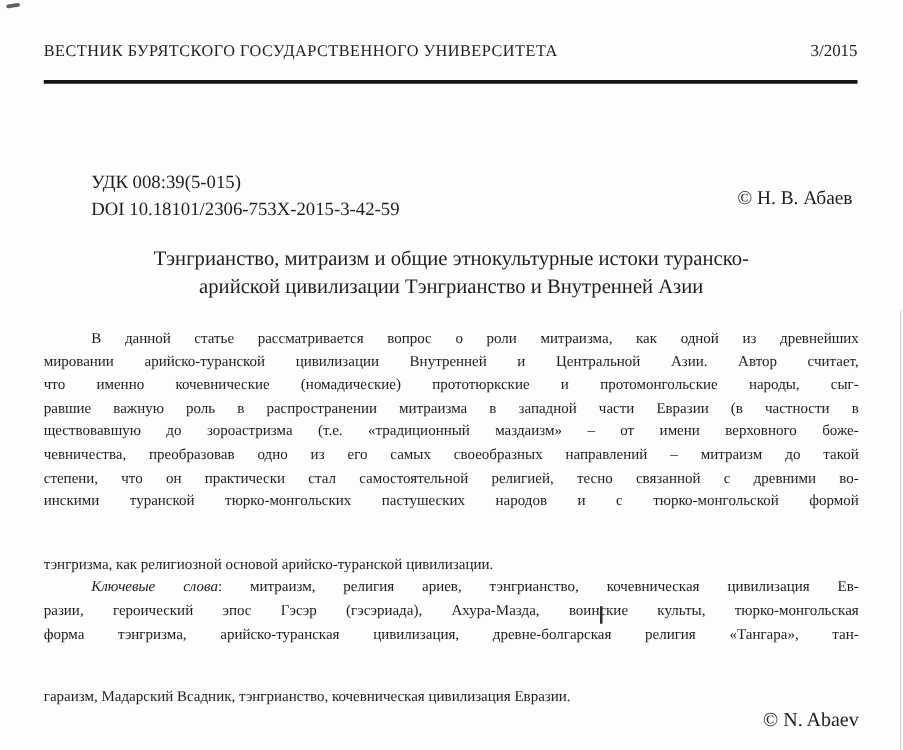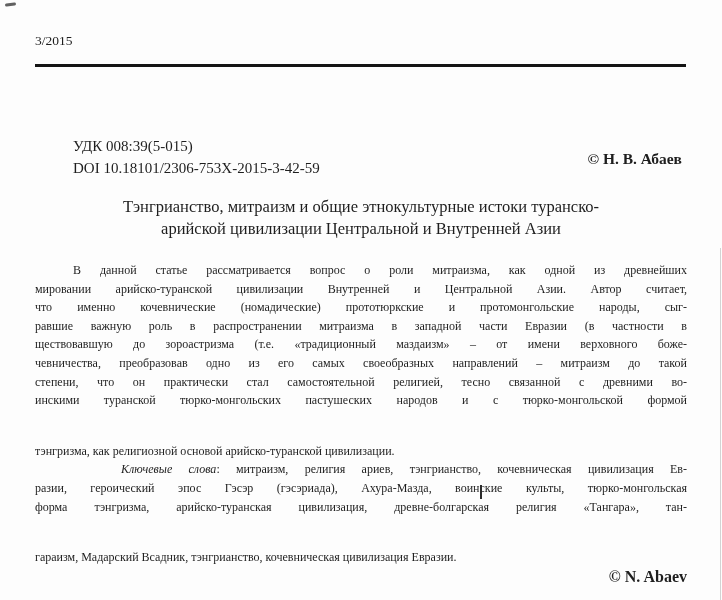--- a/index.html
+++ b/index.html
@@ -26,84 +26,85 @@
     background: #141414;
   }
 
   .meta {
     position: absolute; top: 89px; left: 73px;
     font-size: 15px; line-height: 21.5px; margin-top: 47px;
   }
 
   .author-ru {
     position: absolute; top: 150px; right: 40px;
-    font-weight: bold; font-size: 15.5px;
+    font-weight: normal; font-size: 15.5px;
   }
 
   .title {
     position: absolute; top: 196px; left: 35px; width: 652px;
     text-align: center; font-weight: normal;
     font-size: 16.5px; line-height: 22px;
   }
 
   .bodytext {
     position: absolute; top: 261px; left: 35px; width: 652px;
     font-size: 12px; line-height: 18.6px;
   }
   .jl {
     text-align: justify;
     text-align-last: justify;
     white-space: nowrap; 
   }
   .jl.last { text-align-last: left; margin-top: 32px; }
   .jl.indent { text-indent: 38px; }
-  .ital { font-style: italic; margin-left: 48px; }
+  .ital { font-style: italic; }
 
   .text-cursor {
     position: absolute; left: 445px; top: 224px;
     width: 1.5px; height: 14px; background: #2b2b2b;
   }
 
   .author-en {
     position: absolute; top: 568px; right: 35px;
-    font-weight: bold; font-size: 16px;
+    font-weight: normal; font-size: 16px;
   }
 
   
   .scan-speck {
     position: absolute; left: 5px; top: 3px; width: 11px; height: 3px;
     background: #3a3a3a; border-radius: 2px; transform: rotate(-8deg);
     opacity: 0.8;
   }
   .scan-edge-line {
     position: absolute; right: 1px; top: 248px; width: 1.5px; height: 352px;
     background: #d3d3d3;
   }
 </style>
 </head>
 <body>
 
 <div class="page">
 
   <div class="header-row">
+    <span class="journal-name">ВЕСТНИК БУРЯТСКОГО ГОСУДАРСТВЕННОГО УНИВЕРСИТЕТА</span>
     <span class="issue">3/2015</span>
   </div>
 
   <div class="rule"></div>
 
   <div class="meta">
     <div>УДК 008:39(5-015)</div>
     <div>DOI 10.18101/2306-753X-2015-3-42-59</div>
   </div>
 
   <div class="author-ru">© Н. В. Абаев</div>
 
   <div class="title">
     <div>Тэнгрианство, митраизм и общие этнокультурные истоки туранско-</div>
-    <div>арийской цивилизации Центральной и Внутренней Азии</div>
+    <div>арийской цивилизации Тэнгрианство и Внутренней Азии</div>
   </div>
 
   <div class="bodytext">
     <div class="jl indent">В данной статье рассматривается вопрос о роли митраизма, как одной из древнейших</div>
     <div class="jl">мировании арийско-туранской цивилизации Внутренней и Центральной Азии. Автор считает,</div>
     <div class="jl">что именно кочевнические (номадические) прототюркские и протомонгольские народы, сыг-</div>
     <div class="jl">равшие важную роль в распространении митраизма в западной части Евразии (в частности в</div>
     <div class="jl">ществовавшую до зороастризма (т.е. «традиционный маздаизм» – от имени верховного боже-</div>
     <div class="jl">чевничества, преобразовав одно из его самых своеобразных направлений – митраизм до такой</div>
     <div class="jl">степени, что он практически стал самостоятельной религией, тесно связанной с древними во-</div>

